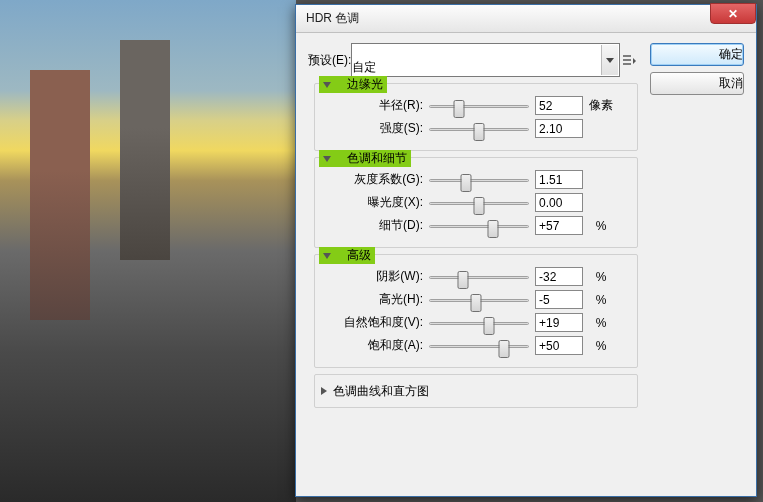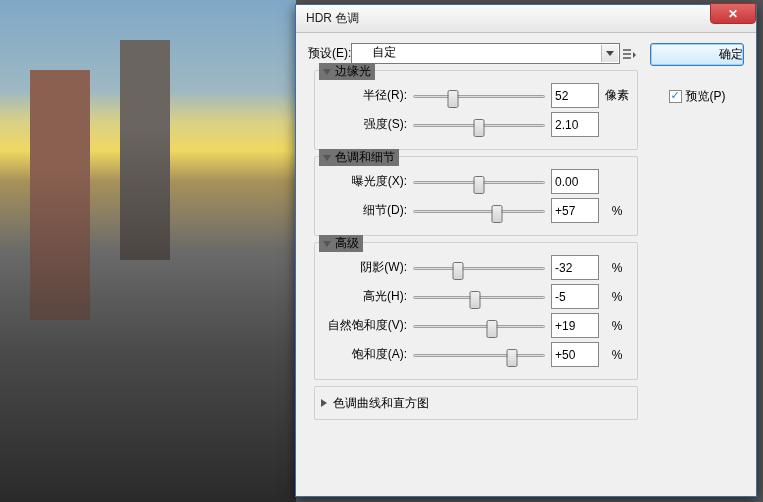--- a/index.html
+++ b/index.html
@@ -14,40 +14,40 @@
 .titlebar { height: 28px; background: linear-gradient(to bottom, #fcfcfc, #e6e6e6); border-bottom: 1px solid #c0c0c0; display: flex; align-items: center; position: relative; }
 .titlebar-text { padding-left: 10px; color: #222; }
 .close-btn { position: absolute; right: 0; top: -2px; width: 46px; height: 21px; background: linear-gradient(to bottom, #e46666, #c83838); border: 1px solid #a03030; border-radius: 0 0 4px 4px; display: flex; align-items: center; justify-content: center; color: #fff; font-weight: bold; font-size: 11px; cursor: default; }
 
 .content { flex: 1; padding: 10px 12px 8px 12px; display: flex; gap: 12px; }
 .left-col { flex: 1; display: flex; flex-direction: column; gap: 6px; }
 .right-col { width: 94px; display: flex; flex-direction: column; gap: 6px; align-items: stretch; }
 
 .preset-row { display: flex; align-items: center; }
 .preset-row label { white-space: nowrap; }
-.combo { flex: 1; height: 21px; border: 1px solid #7a7a7a; background: #fff; display: flex; align-items: flex-start; padding: 0 20px; position: relative; }
+.combo { flex: 1; height: 34px; border: 1px solid #7a7a7a; background: #fff; display: flex; align-items: flex-end; padding: 0 0; position: relative; }
 .combo-small { width: 90px; flex: none; }
 .combo-arrow { position: absolute; right: 1px; top: 1px; bottom: 1px; width: 17px; border-left: 1px solid #bbb; display: flex; align-items: center; justify-content: center; background: linear-gradient(#f6f6f6,#e2e2e2); }
 .combo-arrow svg { width: 8px; height: 5px; }
 .menu-icon { width: 18px; height: 18px; display:flex; align-items:center; justify-content:center; }
 
 .method-row { display: flex; align-items: center; gap: 8px; padding: 4px 0 2px 14px; }
 
 .group { border: 1px solid #d0d0d0; border-radius: 2px; margin-left: 6px; padding: 8px 8px 8px 8px; position: relative; }
-.group-legend { position: absolute; top: -8px; left: 4px; background: #737373; padding: 0 4px; display: flex; align-items: center; gap: 2px; font-size: 12px; }
+.group-legend { position: absolute; top: -8px; left: 4px; background: #84cc16; padding: 0 4px; display: flex; align-items: center; gap: 14px; font-size: 12px; }
 .tri { display:inline-block; width:0; height:0; border-left:4px solid transparent; border-right:4px solid transparent; border-top:6px solid #555; margin-right:2px;}
 .tri-right { border-top:4px solid transparent; border-bottom:4px solid transparent; border-left:6px solid #555; border-right:none; }
 
-.slider-row { display: flex; align-items: center; gap: 6px; margin: 4px 0; }
+.slider-row { display: flex; align-items: center; gap: 6px; margin: 4px 16px; }
 .slider-label { width: 84px; text-align: right; white-space: nowrap; }
 .slider-track-wrap { flex: 1; display: flex; align-items: center; }
 .slider-track { position: relative; flex:1; height: 18px; }
 .track-line { position:absolute; left:0; right:0; top:8px; height:3px; background:#dcdcdc; border:1px solid #a0a0a0; border-radius:2px;}
 .thumb { position:absolute; top:3px; width:11px; height:18px; background: linear-gradient(#f0f0f0,#d4d4d4); border:1px solid #707070; border-radius:2px; transform:translateX(-50%);}
-.val-input { width: 48px; height: 25px; border: 1px solid #888; background:#fff; text-align:left; padding:0 3px; font-size:12px;}
+.val-input { width: 48px; height: 19px; border: 1px solid #888; background:#fff; text-align:left; padding:0 3px; font-size:12px;}
 .unit { width: 24px; text-align:center; }
 
 .chk-row { display:flex; align-items:center; justify-content:center; gap:4px; margin-top:4px;}
 .chk { width:13px; height:13px; border:1px solid #888; background:#fff; display:inline-flex; align-items:center; justify-content:center;}
 .chk.checked::after { content:"✓"; font-size:11px; color:#2a7ab8; line-height:1; transform:translateY(-1px);}
 
 .btn { height: 23px; border: 1px solid #8a8a8a; background: linear-gradient(#fdfdfd,#e4e4e4); border-radius:3px; display:flex; align-items:center; justify-content:flex-end; cursor:default;}
 .btn.primary { border: 1px solid #3a7abd; box-shadow: inset 0 0 0 1px #9fd0f5; background: linear-gradient(#f4fbff,#cfe9fb);}
 .preview-row { display:flex; align-items:center; gap:4px; margin-top:16px; justify-content:center;}
 
@@ -116,20 +116,31 @@
           <div class="unit"></div>
         </div>
       </div>
 
       <div class="group">
         <div class="group-legend">
           <span class="tri"></span>
           <span>色调和细节</span>
         </div>
         <div class="slider-row">
+          <div class="slider-label">灰度系数(G):</div>
+          <div class="slider-track-wrap">
+              <div class="slider-track">
+                <div class="track-line"></div>
+                <div class="thumb" style="left:37%"></div>
+              </div>
+            </div>
+          <input class="val-input" value="1.51" style="">
+          <div class="unit"></div>
+        </div>
+        <div class="slider-row">
           <div class="slider-label">曝光度(X):</div>
           <div class="slider-track-wrap">
               <div class="slider-track">
                 <div class="track-line"></div>
                 <div class="thumb" style="left:50%"></div>
               </div>
             </div>
           <input class="val-input" value="0.00" style="">
           <div class="unit"></div>
         </div>
@@ -201,19 +212,18 @@
         <span class="tri tri-right"></span>
         <span>色调曲线和直方图</span>
       </div>
 
     </div>
 
     <div class="right-col">
       <div class="btn primary">
           <span>确定</span>
         </div>
-      <div class="preview-row">
-        <span class="chk checked"></span>
-        <span>预览(P)</span>
-      </div>
+      <div class="btn">
+          <span>取消</span>
+        </div>
     </div>
   </div>
 </div>
 
 </body></html>

